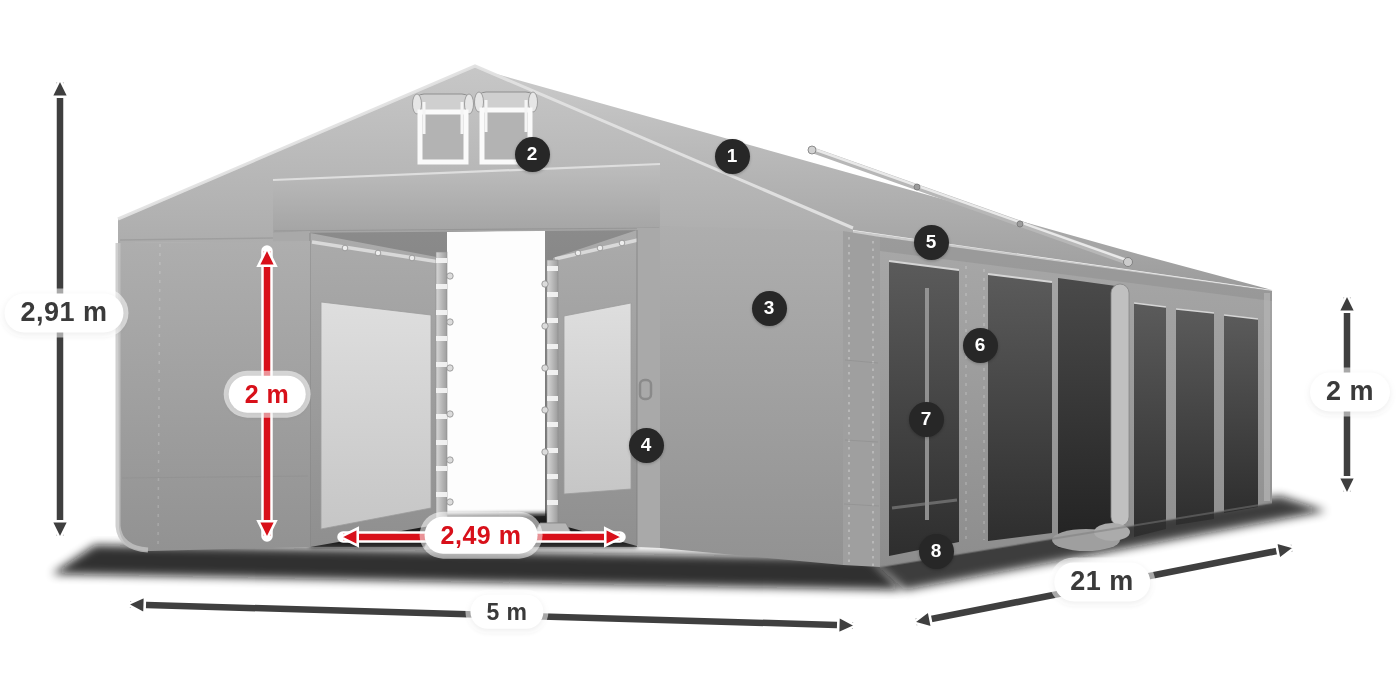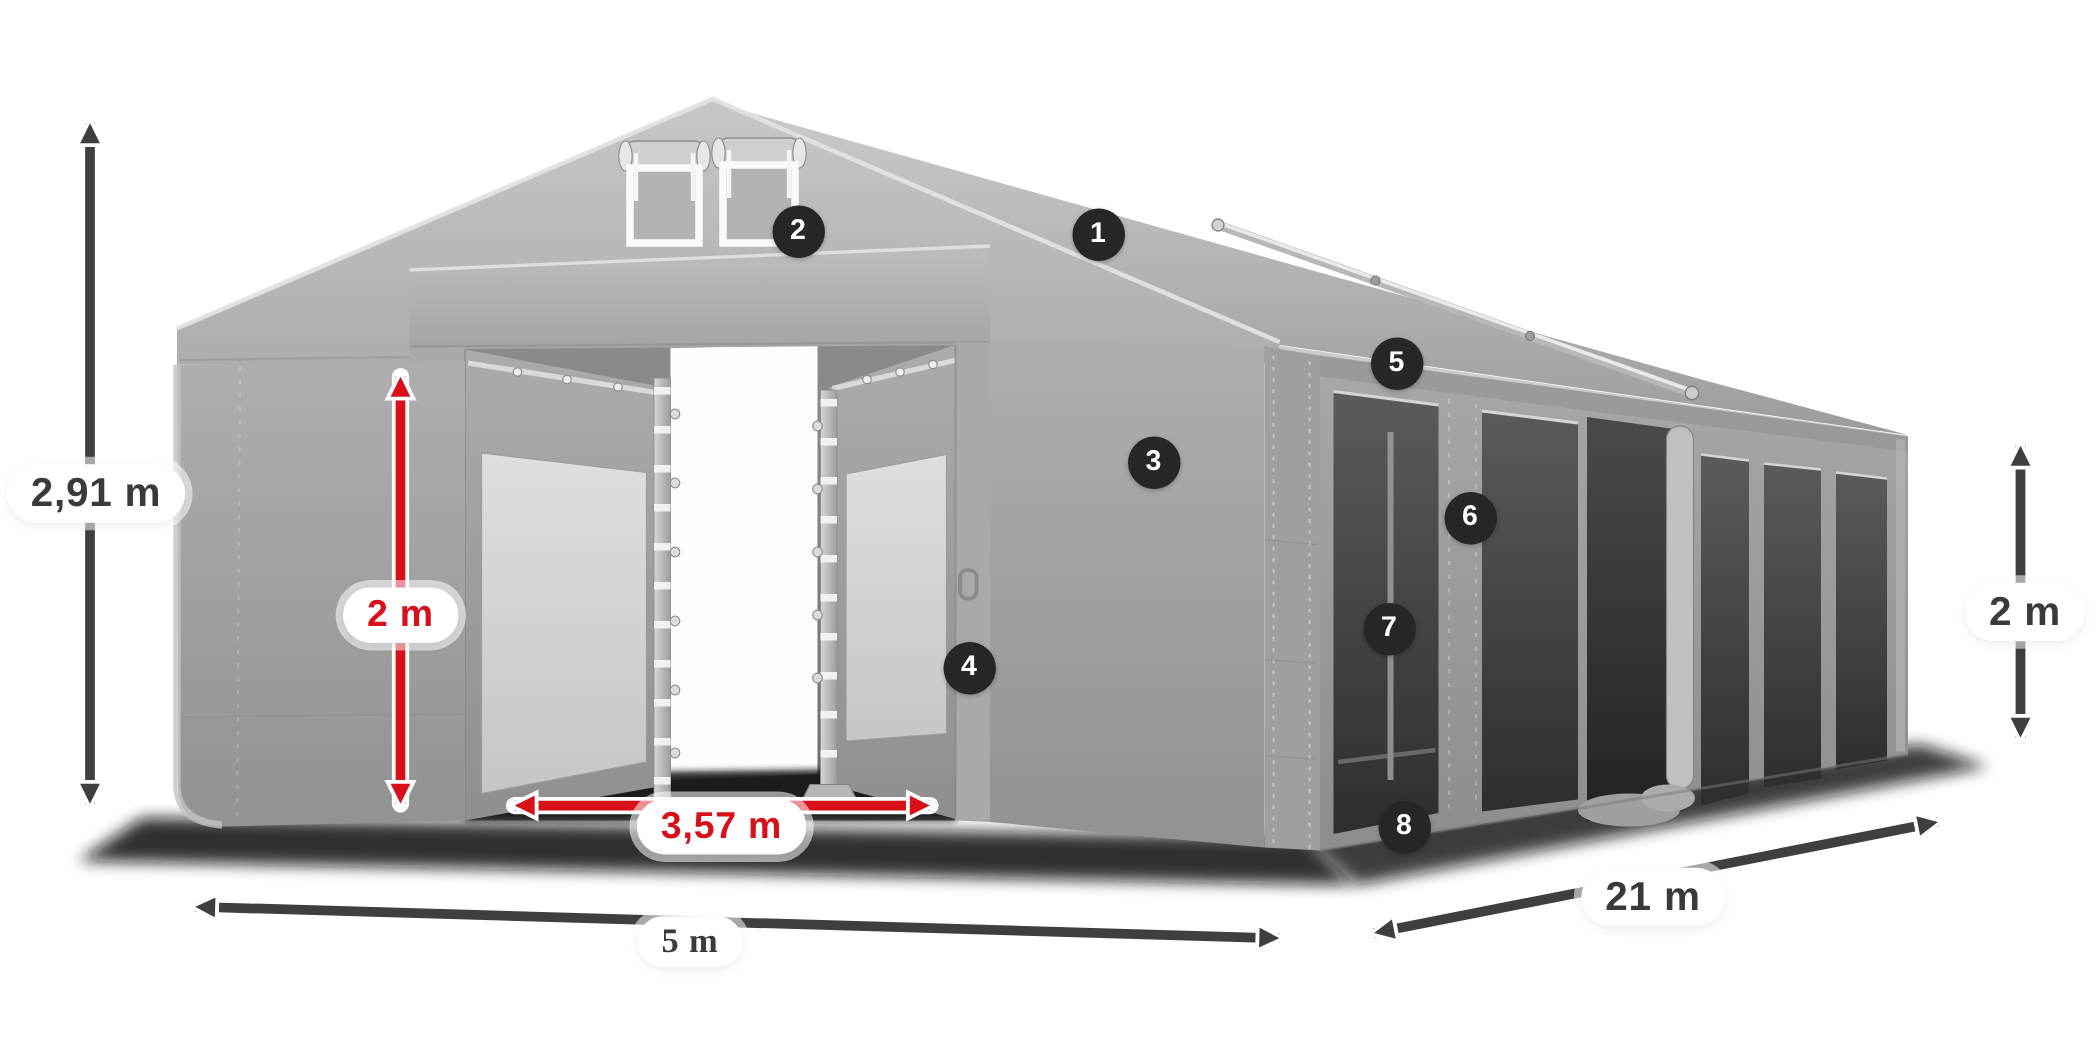--- a/index.html
+++ b/index.html
@@ -6,21 +6,21 @@
   #stage{
     position:relative;width:1400px;height:700px;background:#ffffff;overflow:hidden;
     font-family:"Liberation Sans", sans-serif;
   }
   #stage svg{position:absolute;left:0;top:0;}
   .dim-pill{
     position:absolute;transform:translate(-50%,-50%);
     background:#ffffff;border-radius:24px;padding:4px 16px;
     font-weight:bold;white-space:nowrap;letter-spacing:.5px;
     box-shadow:0 0 0 5px rgba(255,255,255,.55), 0 2px 6px rgba(0,0,0,.16);
-    z-index:5;line-height:1.15;margin-top:16px;
+    z-index:5;line-height:1.15;
   }
   .dim-dark{color:#3a3a3a;}
   .dim-red{color:#d8101a;}
   .fs27{font-size:27px;} .fs25{font-size:25px;} .fs23{font-size:23px;}
   .badge{
     position:absolute;width:35px;height:35px;margin:-17.5px 0 0 -17.5px;
     border-radius:50%;background:#272727;color:#ffffff;
     display:flex;align-items:center;justify-content:center;
     font-size:19px;font-weight:bold;z-index:6;
     box-shadow:0 1px 3px rgba(0,0,0,.25);
@@ -251,22 +251,22 @@
       <line x1="916" y1="622" x2="1292" y2="548" stroke="#3f3f3f" stroke-width="6.5" marker-start="url(#ahDark)" marker-end="url(#ahDark)"></line>
     </g>
     <g>
       <line x1="1347" y1="297" x2="1347" y2="492" stroke="#ffffff" stroke-width="11.5" stroke-linecap="round"></line>
       <line x1="1347" y1="297" x2="1347" y2="492" stroke="#3f3f3f" stroke-width="6.5" marker-start="url(#ahDark)" marker-end="url(#ahDark)"></line>
     </g>
   </svg>
 
   <div class="dim-pill dim-dark fs27" style="left:64px;top:313px;">2,91 m</div>
   <div class="dim-pill dim-red fs25" style="left:267px;top:394px;">2 m</div>
-  <div class="dim-pill dim-red fs25" style="left:481px;top:535px;">3,57 m</div>
-  <div class="dim-pill dim-dark fs23" style="left:460px;top:612px;font-family:Liberation Serif, serif;">5 m</div>
+  <div class="dim-pill dim-red fs25" style="left:481px;top:535px;">2,49 m</div>
+  <div class="dim-pill dim-dark fs23" style="left:507px;top:612px;">5 m</div>
   <div class="dim-pill dim-dark fs27" style="left:1102px;top:582px;">21 m</div>
   <div class="dim-pill dim-dark fs27" style="left:1350px;top:392px;">2 m</div>
 
   <div class="badge" style="left:732px;top:156px;">1</div>
   <div class="badge" style="left:532px;top:154px;">2</div>
   <div class="badge" style="left:769px;top:308px;">3</div>
   <div class="badge" style="left:646px;top:445px;">4</div>
   <div class="badge" style="left:931px;top:242px;">5</div>
   <div class="badge" style="left:980px;top:345px;">6</div>
   <div class="badge" style="left:926px;top:419px;">7</div>

